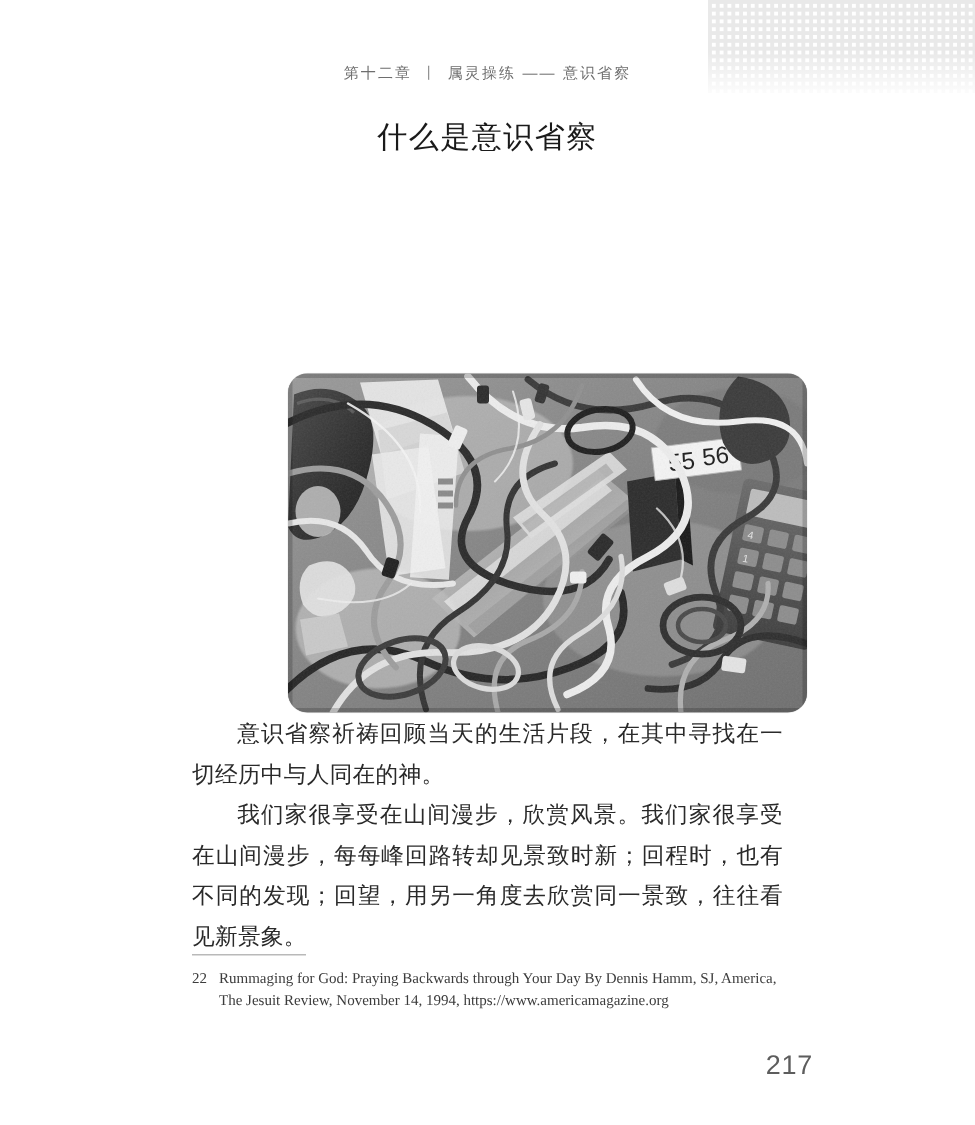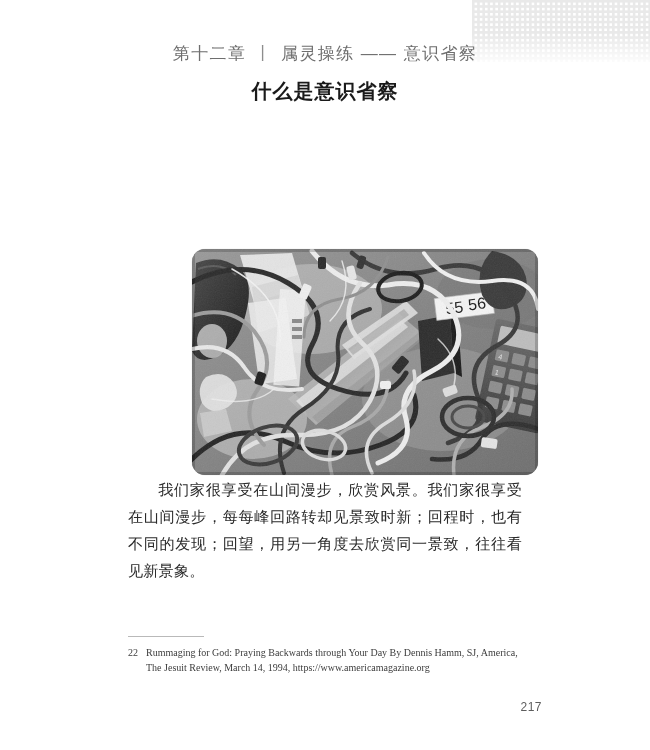--- a/index.html
+++ b/index.html
@@ -39,21 +39,21 @@
   }
 
   
   .running-head {
     position: absolute;
     top: 42px;
     left: 0;
     right: 0;
     text-align: center;
     font-family: "Liberation Sans", "DejaVu Sans", sans-serif;
-    font-size: 17px;
+    font-size: 10px;
     letter-spacing: 1.4px;
     color: #6e6e6e;
     white-space: nowrap;
     z-index: 3;
   }
   .running-head .rh-sep {
     padding: 0 2px;
     color: #8d8d8d;
   }
 
@@ -62,21 +62,21 @@
     position: absolute;
     left: 128px;
     top: 0;
     width: 394px;
   }
 
   .page-title {
     margin-top: 78px;
     text-align: center;
     font-family: "Liberation Sans", "DejaVu Sans", sans-serif;
-    font-weight: bold;
+    font-weight: normal;
     font-size: 20px;
     letter-spacing: 1px;
     color: #1a1a1a;
   }
 
   p.body-par {
     margin: 0;
     font-family: "Liberation Sans", "DejaVu Sans", sans-serif;
     font-size: 15.1px;
     line-height: 27px;
@@ -144,21 +144,21 @@
     flex: 1;
     text-align: left;
   }
 
   
   .folio {
     position: absolute;
     right: 108px;
     top: 700px;
     font-family: "Liberation Sans", "DejaVu Sans", sans-serif;
-    font-size: 12px;
+    font-size: 18px;
     color: #5d5d5d;
     letter-spacing: 0.5px;
     text-align: center;
   }
 </style>
 </head>
 <body>
 
 <div class="dot-grid"></div>
 
@@ -325,24 +325,25 @@
       <rect x="168" y="6" width="7" height="13" rx="2" transform="rotate(18 168 6)" fill="#343434"></rect>
     </g>
 
     <rect x="0" y="0" width="346" height="226" filter="url(#grain)" opacity="0.5"></rect>
 
     <rect x="0" y="0" width="346" height="226" fill="none" stroke="rgba(0,0,0,0.18)" stroke-width="6"></rect>
   </svg>
 </figure>
 
 <div class="content" style="top:476px;">
+  <p class="body-par par-after-figure">意识省察祈祷回顾当天的生活片段，在其中寻找在一切经历中与人同在的神。</p>
   <p class="body-par">我们家很享受在山间漫步，欣赏风景。我们家很享受在山间漫步，每每峰回路转却见景致时新；回程时，也有不同的发现；回望，用另一角度去欣赏同一景致，往往看见新景象。</p>
 </div>
 
 <div class="footnote-area">
   <div class="footnote-rule"></div>
   <div class="footnote">
     <span class="fn-num">22</span>
-    <span class="fn-text">Rummaging for God: Praying Backwards through Your Day By Dennis Hamm, SJ, America, The Jesuit Review, March 14, 1994, https://www.americamagazine.org</span>
+    <span class="fn-text">Rummaging for God: Praying Backwards through Your Day By Dennis Hamm, SJ, America, The Jesuit Review, November 14, 1994, https://www.americamagazine.org</span>
   </div>
 </div>
 
 <div class="folio">217</div>
 
 </body></html>

